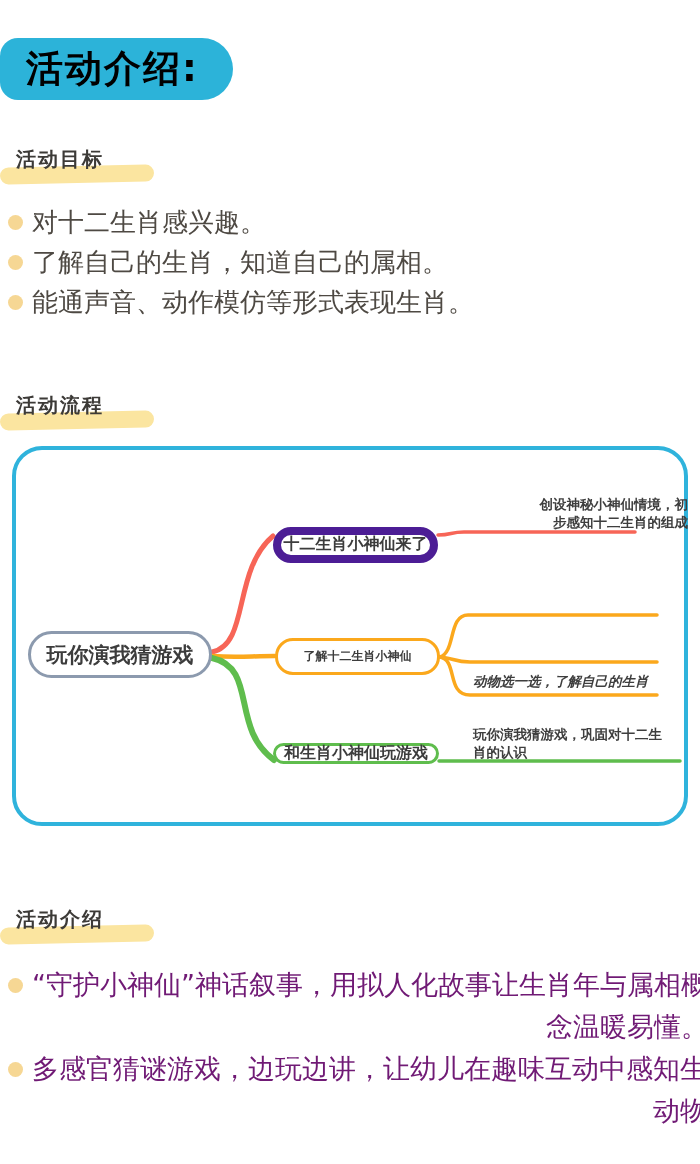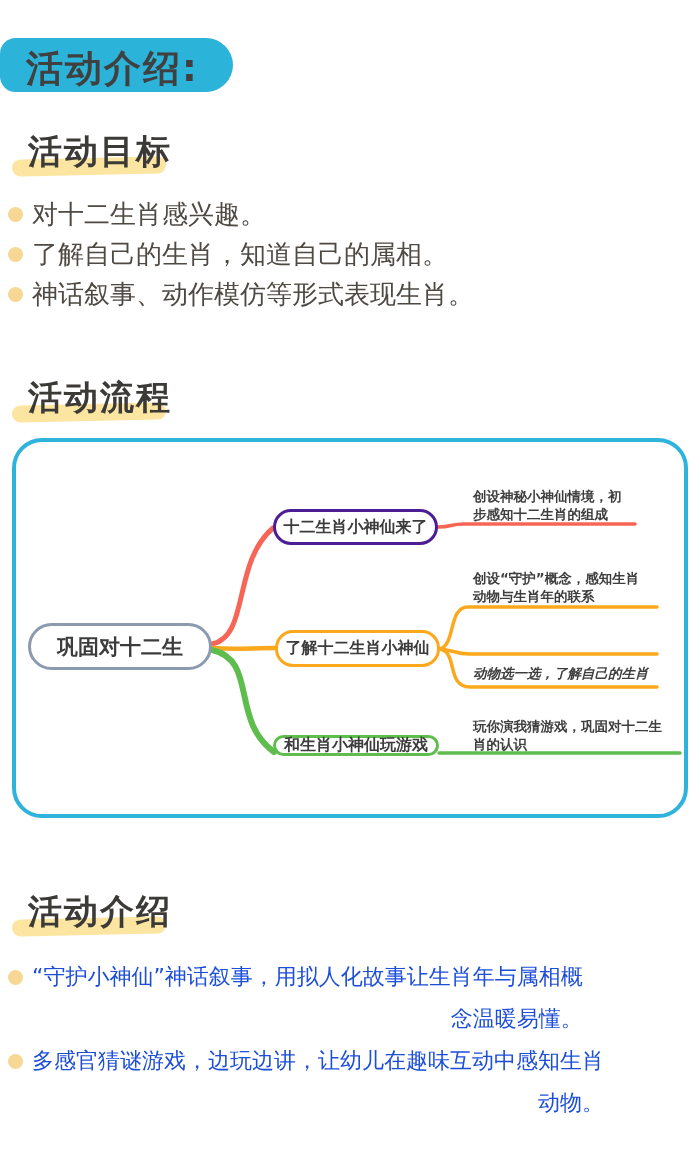--- a/index.html
+++ b/index.html
@@ -9,36 +9,36 @@
     position: relative;
     font-family: "DejaVu Sans", "Liberation Sans", sans-serif;
     overflow: hidden;
   }
 
   
   .badge {
     margin: 38px 0 0 0;
     display: inline-block;
     background: #2CB3D9;
-    color: #404040;
+    color: #000000;
     font-size: 37px;
     font-weight: bold;
     line-height: 62px;
-    height: 54px;
+    height: 62px;
     padding: 0 34px 0 26px;
     border-radius: 18px 31px 31px 18px;
     letter-spacing: 2px;
   }
 
   
   .heading {
     position: relative;
-    margin-left: 28px;
+    margin-left: 16px;
     width: max-content;
-    font-size: 34px;
+    font-size: 20px;
     font-weight: bold;
     color: #3C3A37;
     line-height: 34px;
     letter-spacing: 2px;
   }
   .heading .swoosh {
     position: absolute;
     left: -16px;
     bottom: -7px;
     width: 154px;
@@ -59,21 +59,21 @@
   .bullets li { display: flex; align-items: flex-start; }
   .dot {
     flex: 0 0 15px;
     width: 15px; height: 15px;
     border-radius: 50%;
     background: #F6D794;
     margin: 13px 9px 0 0;
   }
   .bullets-goals li { font-size: 26px; line-height: 40px; color: #4E4943; font-weight: 500; }
   .bullets-highlights { margin-top: 28px; }
-  .bullets-highlights li { font-size: 22px; line-height: 42px; color: #1d4ed8; font-weight: 500; }
+  .bullets-highlights li { font-size: 27px; line-height: 42px; color: #701a75; font-weight: 500; }
   .bullets-highlights .dot { margin-top: 14px; }
   .multiline { white-space: pre; }
 
   
   .mindmap {
     position: relative;
     margin: 24px 0 0 12px;
     width: 676px;
     height: 380px;
     border: 4px solid #2FB3DC;
@@ -91,45 +91,46 @@
     color: #3C3C3C;
     font-weight: bold;
     white-space: nowrap;
   }
   .mm-root {
     left: 12px; top: 181px; width: 184px; height: 47px;
     border: 3px solid #8C9AAE; border-radius: 24px;
     font-size: 21px;
   }
   .mm-n1 {
-    left: 257px; top: 67px; width: 165px; height: 36px;
-    border: 3px solid #4c1d95; border-radius: 18px;
+    left: 257px; top: 77px; width: 165px; height: 36px;
+    border: 8px solid #4c1d95; border-radius: 18px;
     font-size: 16px;
+    align-items: flex-end;
   }
   .mm-n2 {
     left: 259px; top: 188px; width: 165px; height: 37px;
     border: 3px solid #FBA81C; border-radius: 18px;
-    font-size: 16px;
+    font-size: 12px;
   }
   .mm-n3 {
     left: 257px; top: 293px; width: 166px; height: 21px;
     border: 3px solid #5FBD4D; border-radius: 18px;
     font-size: 16px;
   }
   .mm-leaf {
     position: absolute;
     left: 457px;
     width: 215px;
     font-size: 13.5px;
     font-weight: bold;
     line-height: 17.5px;
     color: #3E3E3E;
     white-space: pre;
   }
-  .mm-leaf-red    { top: 46px;  }
+  .mm-leaf-red    { top: 46px; text-align: right;  }
   .mm-leaf-oa     { top: 128px; }
   .mm-leaf-ob     { top: 173px; }
   .mm-leaf-oc     { top: 223px; font-style: italic; }
   .mm-leaf-green  { top: 276px; }
 </style>
 </head>
 <body>
 
 
 
@@ -148,21 +149,21 @@
   <li>
     <span class="dot"></span>
     <span>对十二生肖感兴趣。</span>
   </li>
   <li>
     <span class="dot"></span>
     <span>了解自己的生肖，知道自己的属相。</span>
   </li>
   <li>
     <span class="dot"></span>
-    <span>神话叙事、动作模仿等形式表现生肖。</span>
+    <span>能通声音、动作模仿等形式表现生肖。</span>
   </li>
 </ul>
 
 
 <div class="heading heading-flow">
   <span class="swoosh"></span>
   <span class="heading-text">活动流程</span>
 </div>
 
 <div class="mindmap">
@@ -173,36 +174,34 @@
     <path d="M 196 208 C 242 218, 214 278, 258 310" fill="none" stroke-width="6" stroke-linecap="round" stroke="#5FBD4D"></path>
 
     <path d="M 422 85 C 436 85, 434 82, 448 82 L 619 82" fill="none" stroke-width="3.5" stroke-linecap="round" stroke="#F76557"></path>
     <path d="M 424 207 C 440 202, 432 165, 452 165 L 641 165" fill="none" stroke-width="3.5" stroke-linecap="round" stroke="#FBA81C"></path>
     <path d="M 424 207 C 438 208, 438 212, 454 212 L 641 212" fill="none" stroke-width="3.5" stroke-linecap="round" stroke="#FBA81C"></path>
     <path d="M 424 207 C 442 210, 430 245, 454 245 L 641 245" fill="none" stroke-width="3.5" stroke-linecap="round" stroke="#FBA81C"></path>
     <path d="M 423 311 C 434 311, 436 311, 448 311 L 664 311" fill="none" stroke-width="3.5" stroke-linecap="round" stroke="#5FBD4D"></path>
   </svg>
 
   <div class="mm-node mm-root">
-    <span>巩固对十二生</span>
+    <span>玩你演我猜游戏</span>
   </div>
   <div class="mm-node mm-n1">
     <span>十二生肖小神仙来了</span>
   </div>
   <div class="mm-node mm-n2">
     <span>了解十二生肖小神仙</span>
   </div>
   <div class="mm-node mm-n3">
     <span>和生肖小神仙玩游戏</span>
   </div>
 
   <div class="mm-leaf mm-leaf-red">创设神秘小神仙情境，初
 步感知十二生肖的组成</div>
-  <div class="mm-leaf mm-leaf-oa">创设“守护”概念，感知生肖
-动物与生肖年的联系</div>
   <div class="mm-leaf mm-leaf-oc">动物选一选，了解自己的生肖</div>
   <div class="mm-leaf mm-leaf-green">玩你演我猜游戏，巩固对十二生
 肖的认识</div>
 </div>
 
 
 <div class="heading heading-highlights">
   <span class="swoosh"></span>
   <span class="heading-text">活动介绍</span>
 </div>

